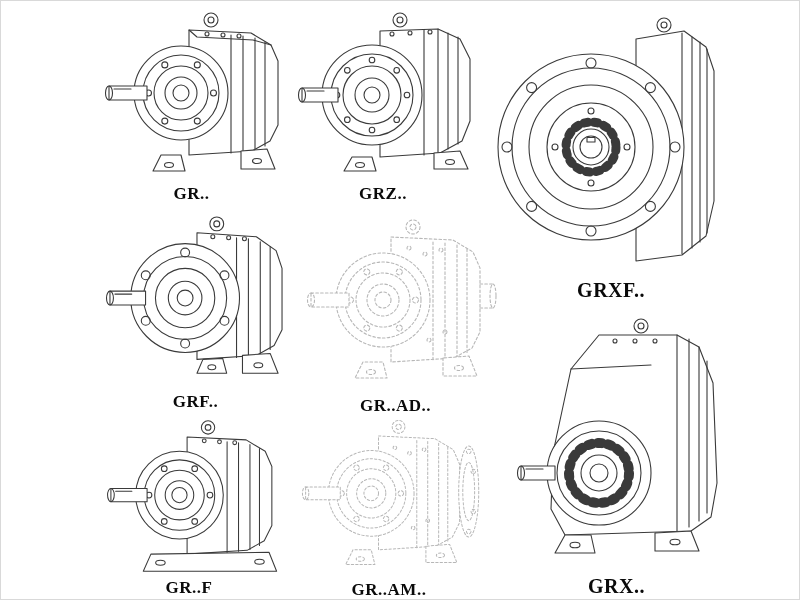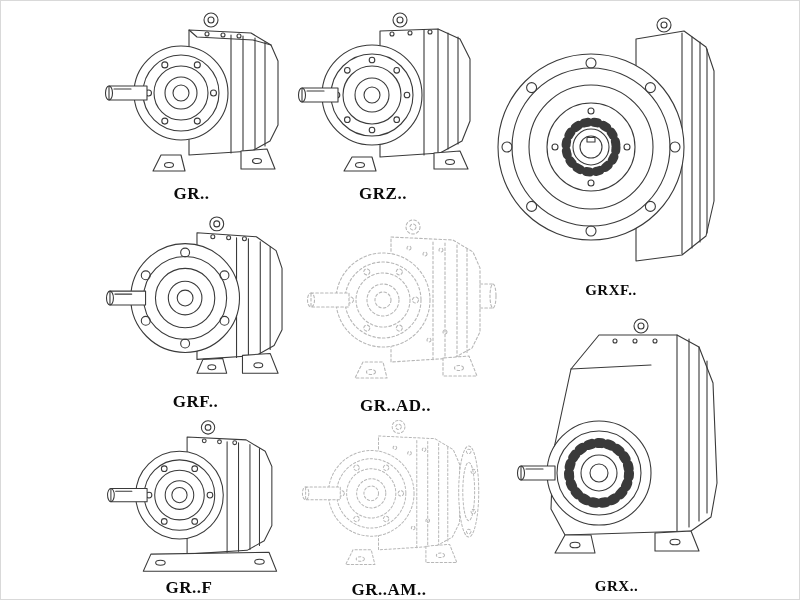--- a/index.html
+++ b/index.html
@@ -8,21 +8,21 @@
     font-family:"Liberation Serif","DejaVu Serif",serif;
     overflow:hidden;box-sizing:border-box;border:1px solid #d9d9d9;
   }
   .cell{position:absolute;display:flex;flex-direction:column;align-items:center;}
   .cell .art{flex:1 1 auto;width:100%;min-height:0;}
   .cell svg{width:100%;height:100%;display:block;}
   .label{
     flex:0 0 auto;font-weight:700;font-size:17px;color:#0a0a0a;
     letter-spacing:.5px;text-align:center;line-height:22px;white-space:nowrap;
   }
-  .label.lg{font-size:15px;}
+  .label.lg{font-size:20px;}
   svg.draw{stroke:#3a3a3a;fill:none;stroke-width:1.1;stroke-linecap:round;stroke-linejoin:round;}
   svg.draw .w{fill:#ffffff;}
   svg.draw.dashed{stroke:#b7b7b7;stroke-dasharray:2.6 2.2;}
 </style>
 </head>
 <body>
 
 <div class="page">
 
   <div class="cell" style="left:88px;top:6px;width:205px;height:198px;">

